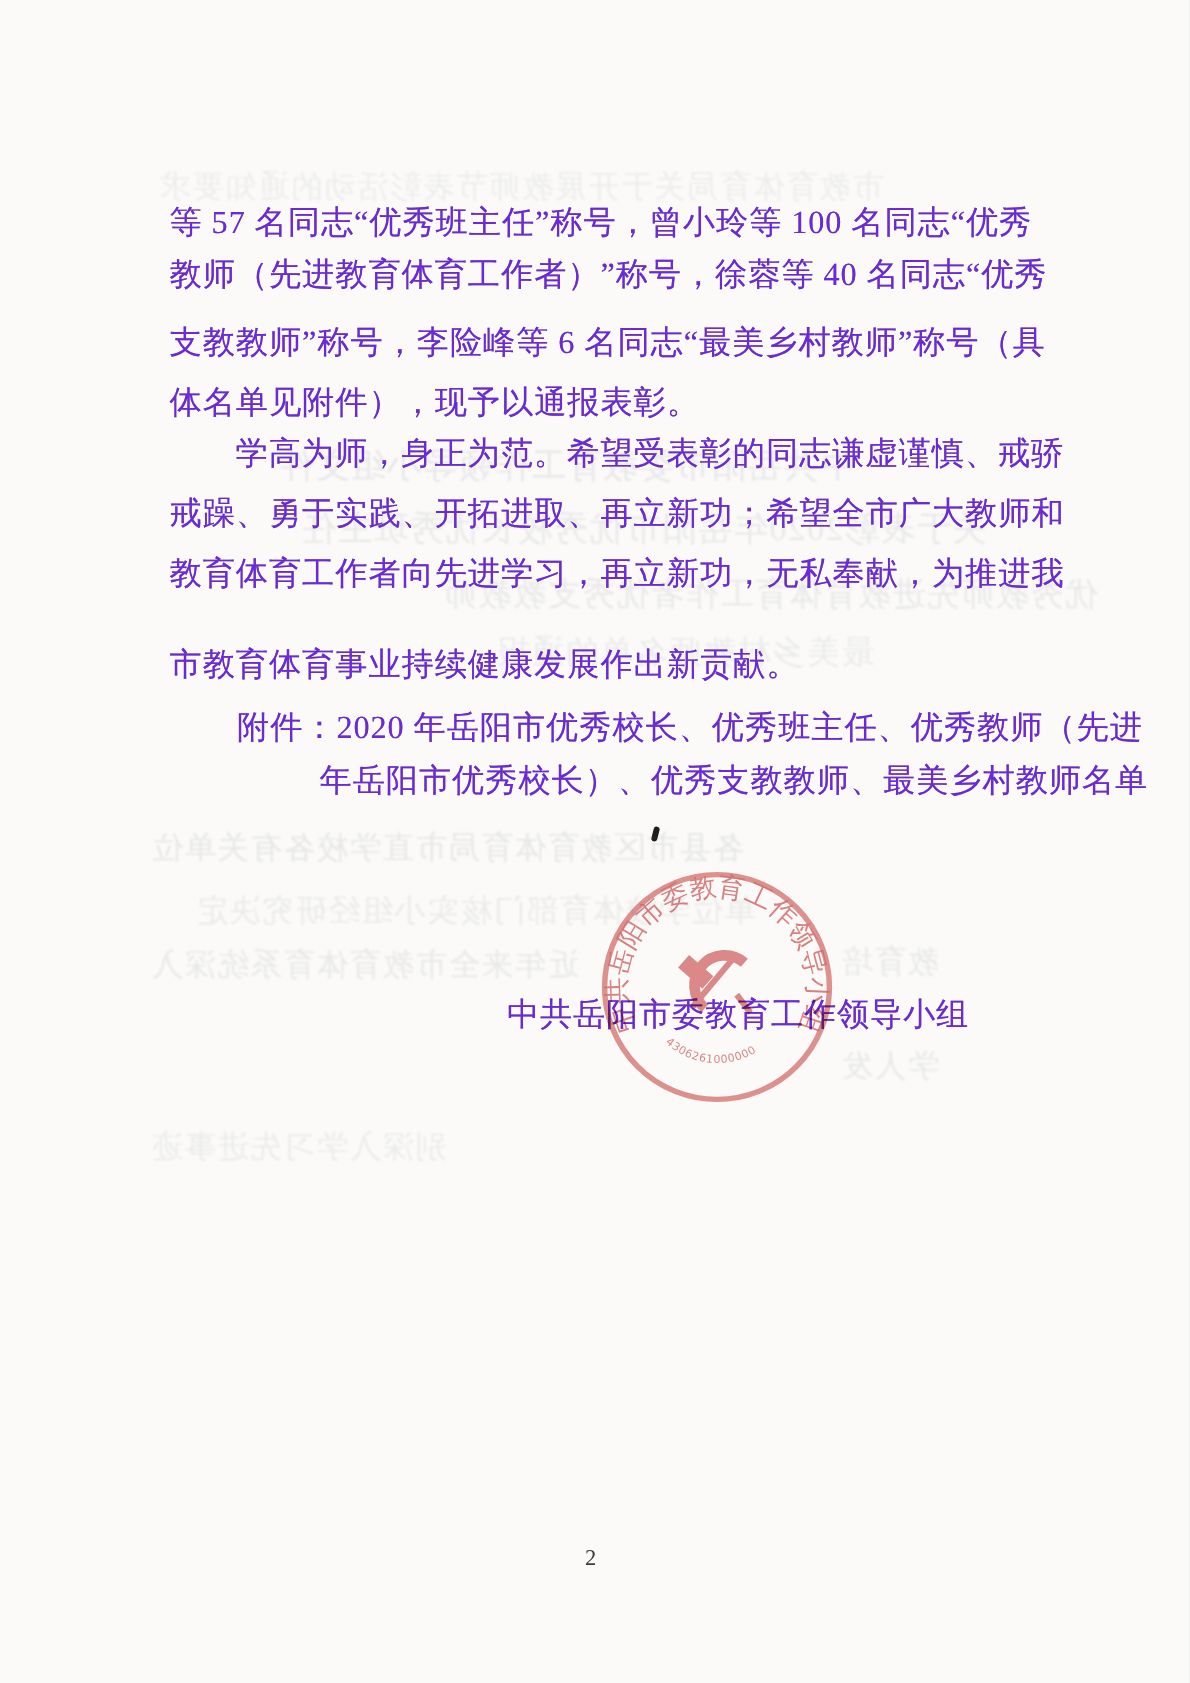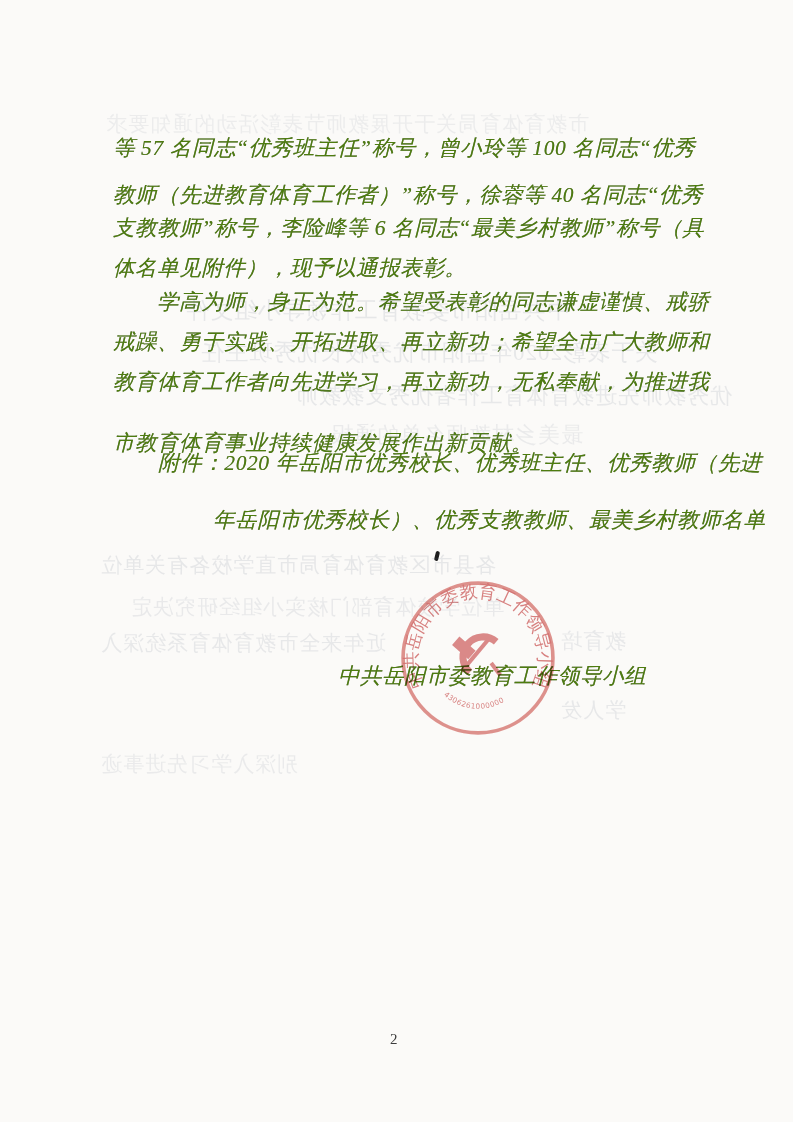--- a/index.html
+++ b/index.html
@@ -10,23 +10,22 @@
     background:#fbfaf8;
     overflow:hidden;
     font-family:"Liberation Serif","DejaVu Serif",serif;
     color:#2e2e2e;
   }
   .line{
     position:absolute;
     white-space:nowrap;
     font-size:21.5px;
     letter-spacing:0.6px;
-    color:#4d7c0f;
+    color:#6d28d9;
     text-shadow:0 0 0.4px rgba(46,46,46,0.55);
-    font-style:italic;
   }
   .sig{font-size:21.5px;letter-spacing:0.5px;}
   .date{font-size:21.5px;letter-spacing:2.5px;}
   .pageno{
     position:absolute;
     font-size:15px;
     color:#3c3c3c;
   }
   .ghost{
     position:absolute;
@@ -54,34 +53,34 @@
     transform:rotate(14deg);
   }
 </style>
 </head>
 <body>
 
 <div class="page">
 
   <div>
     <div class="line" style="left:113px;top:133px;">等 57 名同志“优秀班主任”称号，曾小玲等 100 名同志“优秀</div>
-    <div class="line" style="left:113px;top:180px;">教师（先进教育体育工作者）”称号，徐蓉等 40 名同志“优秀</div>
+    <div class="line" style="left:113px;top:168px;">教师（先进教育体育工作者）”称号，徐蓉等 40 名同志“优秀</div>
     <div class="line" style="left:113px;top:213px;">支教教师”称号，李险峰等 6 名同志“最美乡村教师”称号（具</div>
     <div class="line" style="left:113px;top:253px;">体名单见附件），现予以通报表彰。</div>
   </div>
 
   <div>
     <div class="line" style="left:157px;top:287px;">学高为师，身正为范。希望受表彰的同志谦虚谨慎、戒骄</div>
     <div class="line" style="left:113px;top:327px;text-align:center;">戒躁、勇于实践、开拓进取、再立新功；希望全市广大教师和</div>
     <div class="line" style="left:113px;top:367px;">教育体育工作者向先进学习，再立新功，无私奉献，为推进我</div>
     <div class="line" style="left:113px;top:428px;">市教育体育事业持续健康发展作出新贡献。</div>
   </div>
 
   <div>
-    <div class="line" style="left:158px;top:448px;text-align:right;">附件：2020 年岳阳市优秀校长、优秀班主任、优秀教师（先进</div>
+    <div class="line" style="left:158px;top:470px;text-align:right;">附件：2020 年岳阳市优秀校长、优秀班主任、优秀教师（先进</div>
     <div class="line" style="left:213px;top:505px;">年岳阳市优秀校长）、优秀支教教师、最美乡村教师名单</div>
   </div>
 
   <div class="ink-mark"></div>
 
   <div class="line sig" style="left:338px;top:661px;">中共岳阳市委教育工作领导小组</div>
 
   <div class="seal">
     <svg viewBox="0 0 160 160" xmlns="http://www.w3.org/2000/svg">
 

